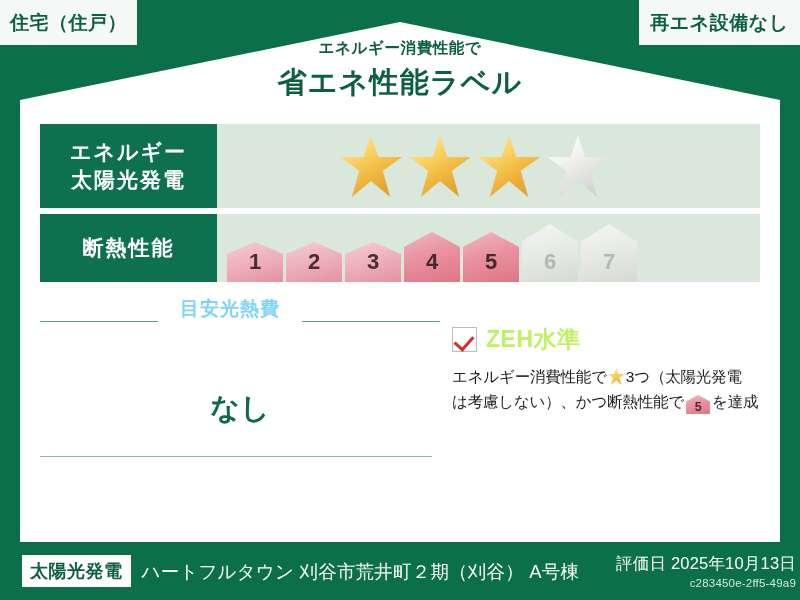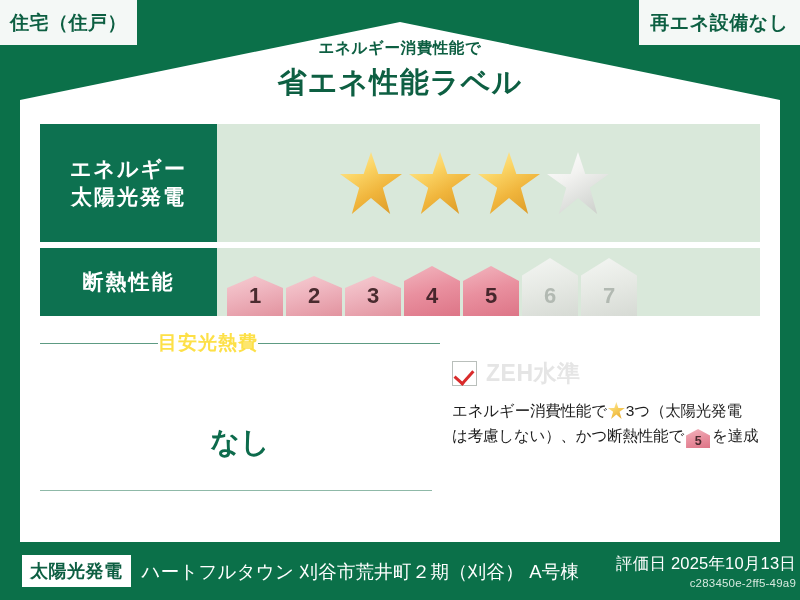--- a/index.html
+++ b/index.html
@@ -82,21 +82,21 @@
   }
   .perf-label .l1, .perf-label .l2 { font-size: 21px; line-height: 1.32; }
 
   .perf-value {
     flex: 1;
     background: #d9e8da;
     display: flex;
     align-items: center;
   }
 
-  .row-energy  .perf-label, .row-energy  .perf-value { height: 118px; }
+  .row-energy  .perf-label, .row-energy  .perf-value { height: 84px; }
   .row-thermal .perf-label, .row-thermal .perf-value { height: 68px; }
 
   
   .stars { display: flex; gap: 7px; padding-left: 123px; }
   .star {
     width: 62px; height: 62px;
     clip-path: polygon(50% 0%, 61.8% 35.5%, 100% 35.5%, 69% 57.5%, 80.9% 100%, 50% 74%, 19.1% 100%, 31% 57.5%, 0% 35.5%, 38.2% 35.5%);
     filter: drop-shadow(1.5px 2px 1px rgba(60,50,20,.30));
   }
   .star.on  { background: linear-gradient(150deg, #fdf0b4 0%, #fbd566 32%, #f0b53c 62%, #d99726 100%); }
@@ -119,22 +119,22 @@
   .hs.mid  span { color: #47262c; }
   .hs.empty  { height: 58px; background: linear-gradient(165deg,#f4f6f3 0%, #e6e9e4 50%, #d6dad4 100%); }
   .hs.empty span { color: #b2b9b2; }
 
   
   .lower { display: flex; margin-top: 14px; }
   .lower-left  { width: 400px; position: relative; }
   .lower-right { flex: 1; padding-left: 12px; padding-top: 28px; }
 
   .cost-head {
-    display: flex; align-items: center; gap: 0;
-    color: #fde047;
+    display: flex; align-items: flex-end; gap: 22px;
+    color: #7dd3fc;
   }
   .cost-head .rule { flex: 1; height: 1px; background: #5d9b83; }
   .cost-head .rule.short { flex: 0 0 118px; }
   .cost-head .txt { font-size: 19px; font-weight: bold; letter-spacing: 1px; white-space: nowrap; }
 
   .cost-value {
     text-align: center;
     color: #0d6b4c;
     font-size: 29px;
     font-weight: bold;
@@ -156,21 +156,21 @@
   }
   .check-box::after {
     content: "";
     position: absolute;
     left: 5px; top: 3.5px;
     width: 9px; height: 15px;
     border: solid #d92b2b;
     border-width: 0 3.6px 3.6px 0;
     transform: rotate(42deg);
   }
-  .zeh-title { font-size: 23px; font-weight: bold; color: #e5e5e5; letter-spacing: .5px; }
+  .zeh-title { font-size: 23px; font-weight: bold; color: #bef264; letter-spacing: .5px; }
 
   .zeh-desc {
     margin-top: 9px;
     font-size: 15.5px;
     line-height: 1.62;
     color: #1d1d1d;
     letter-spacing: -.2px;
   }
   .mini-star {
     display: inline-block;

